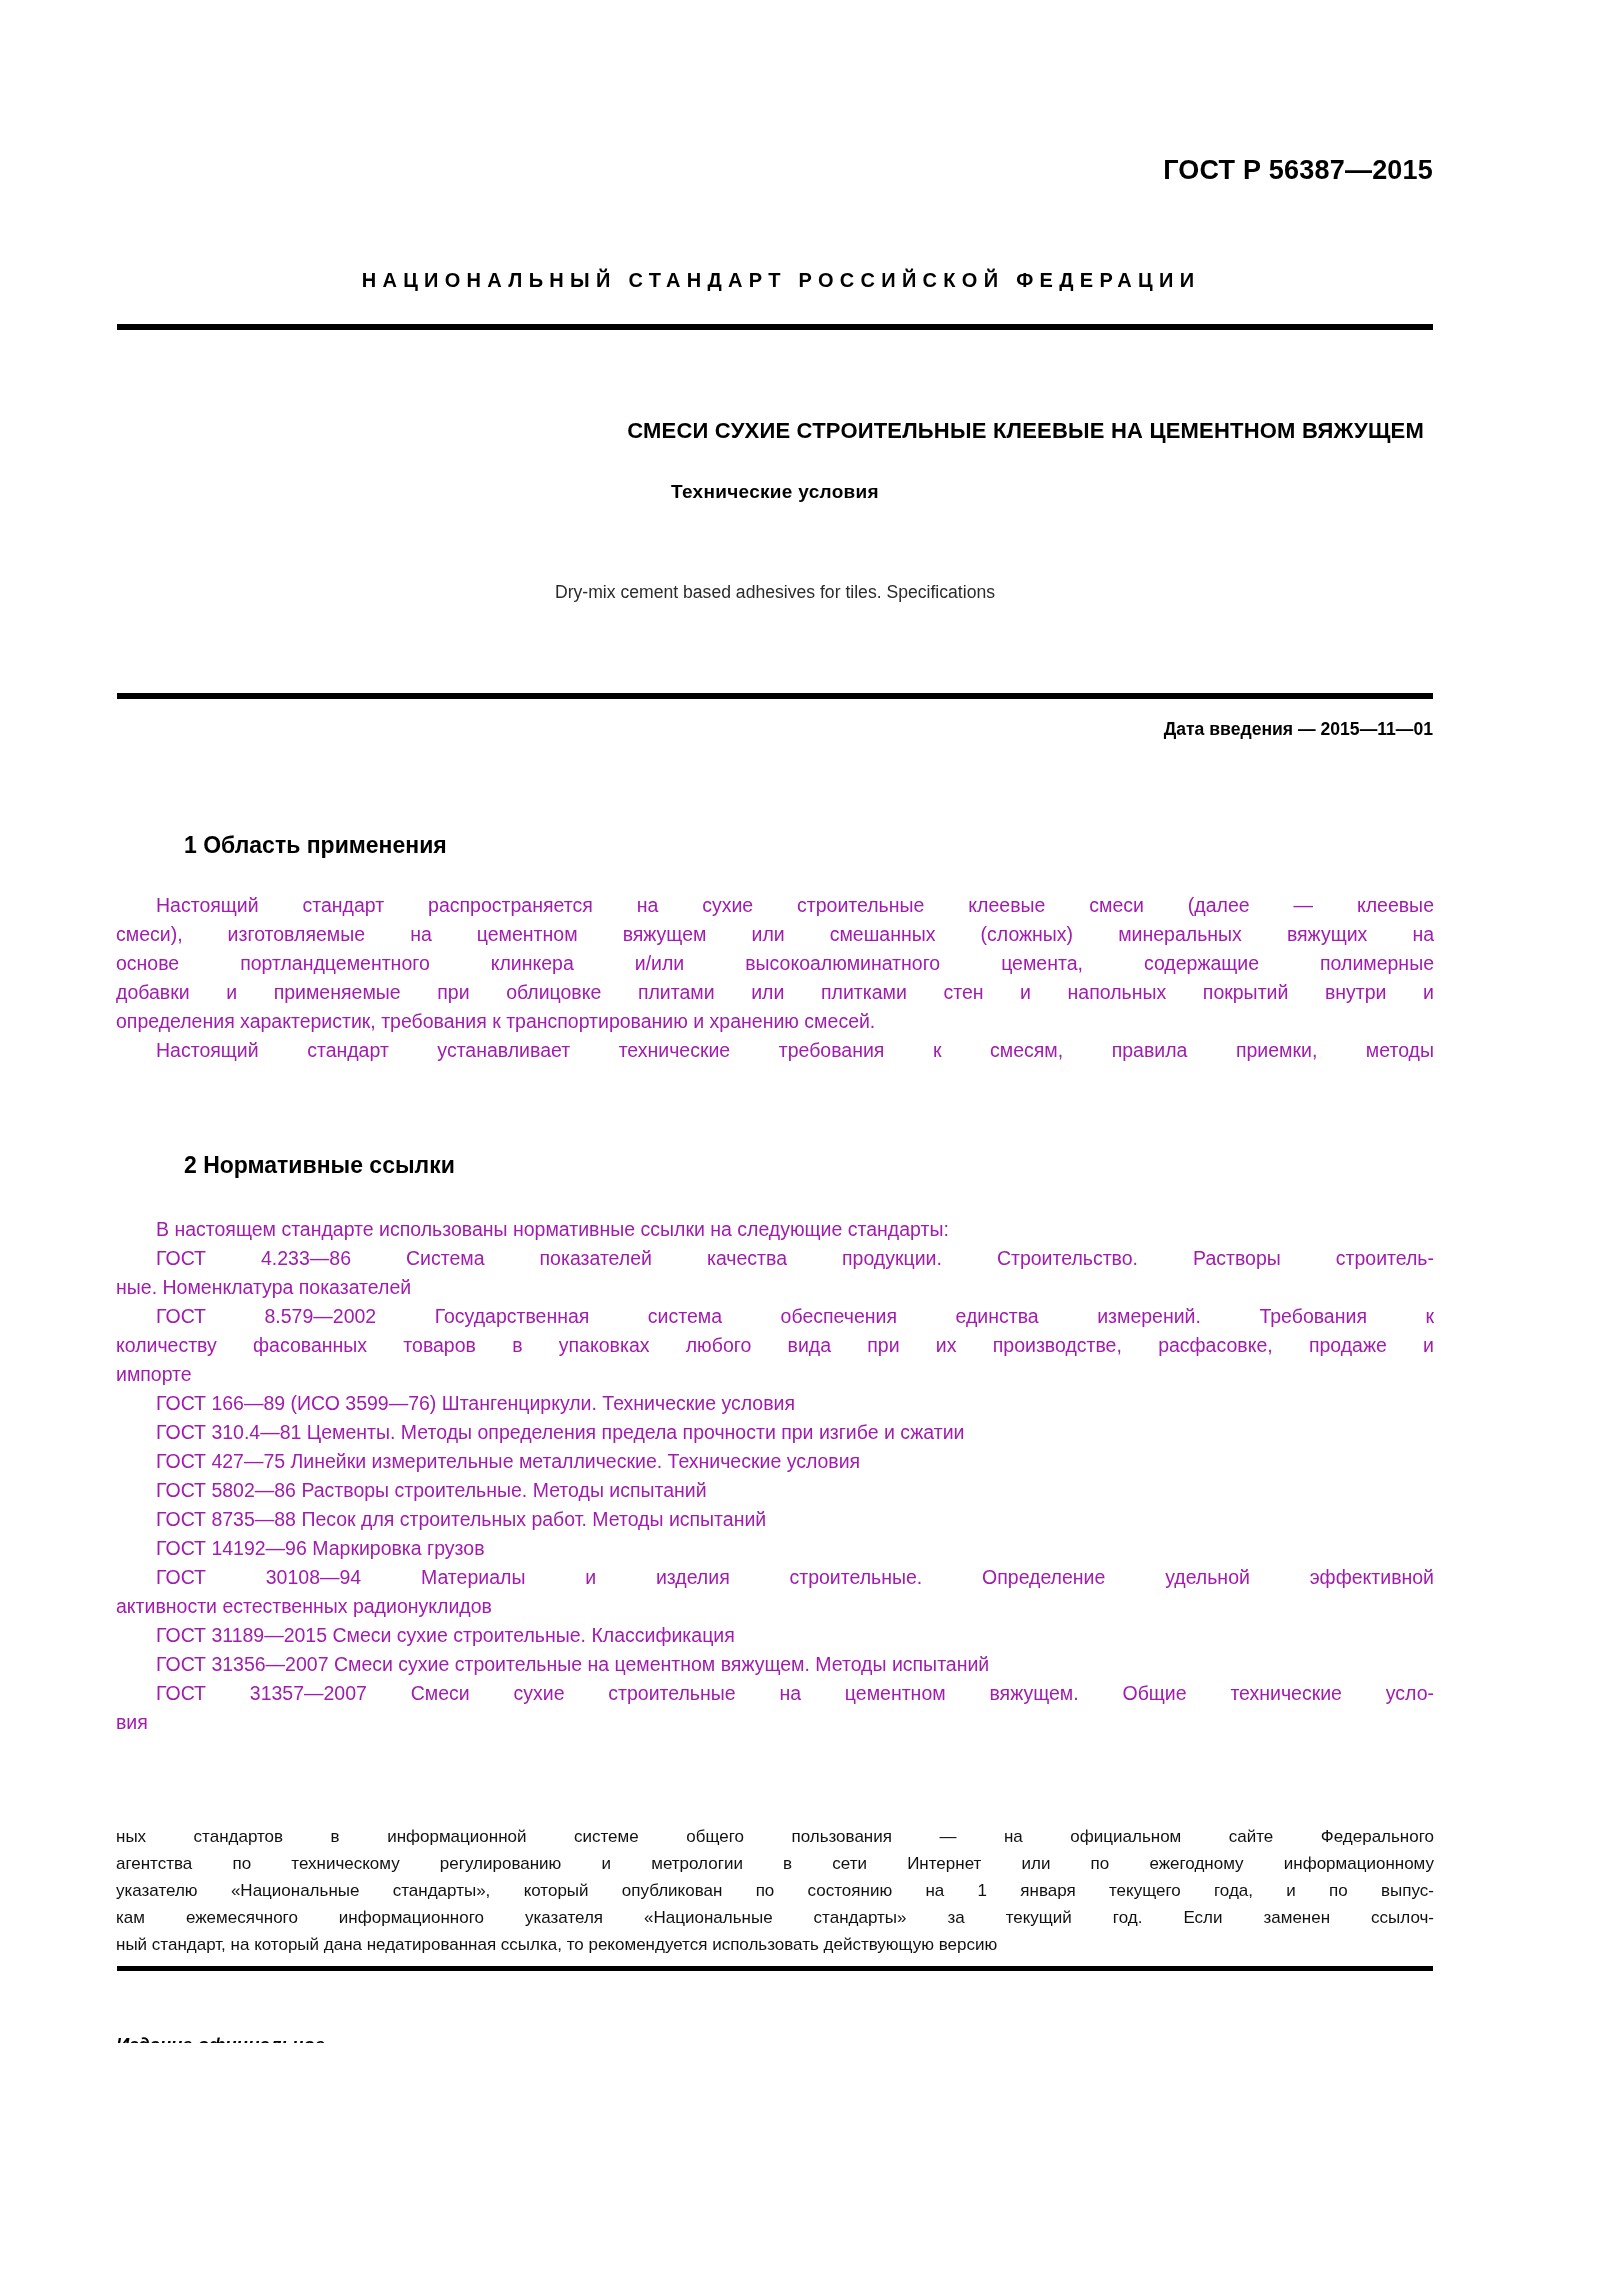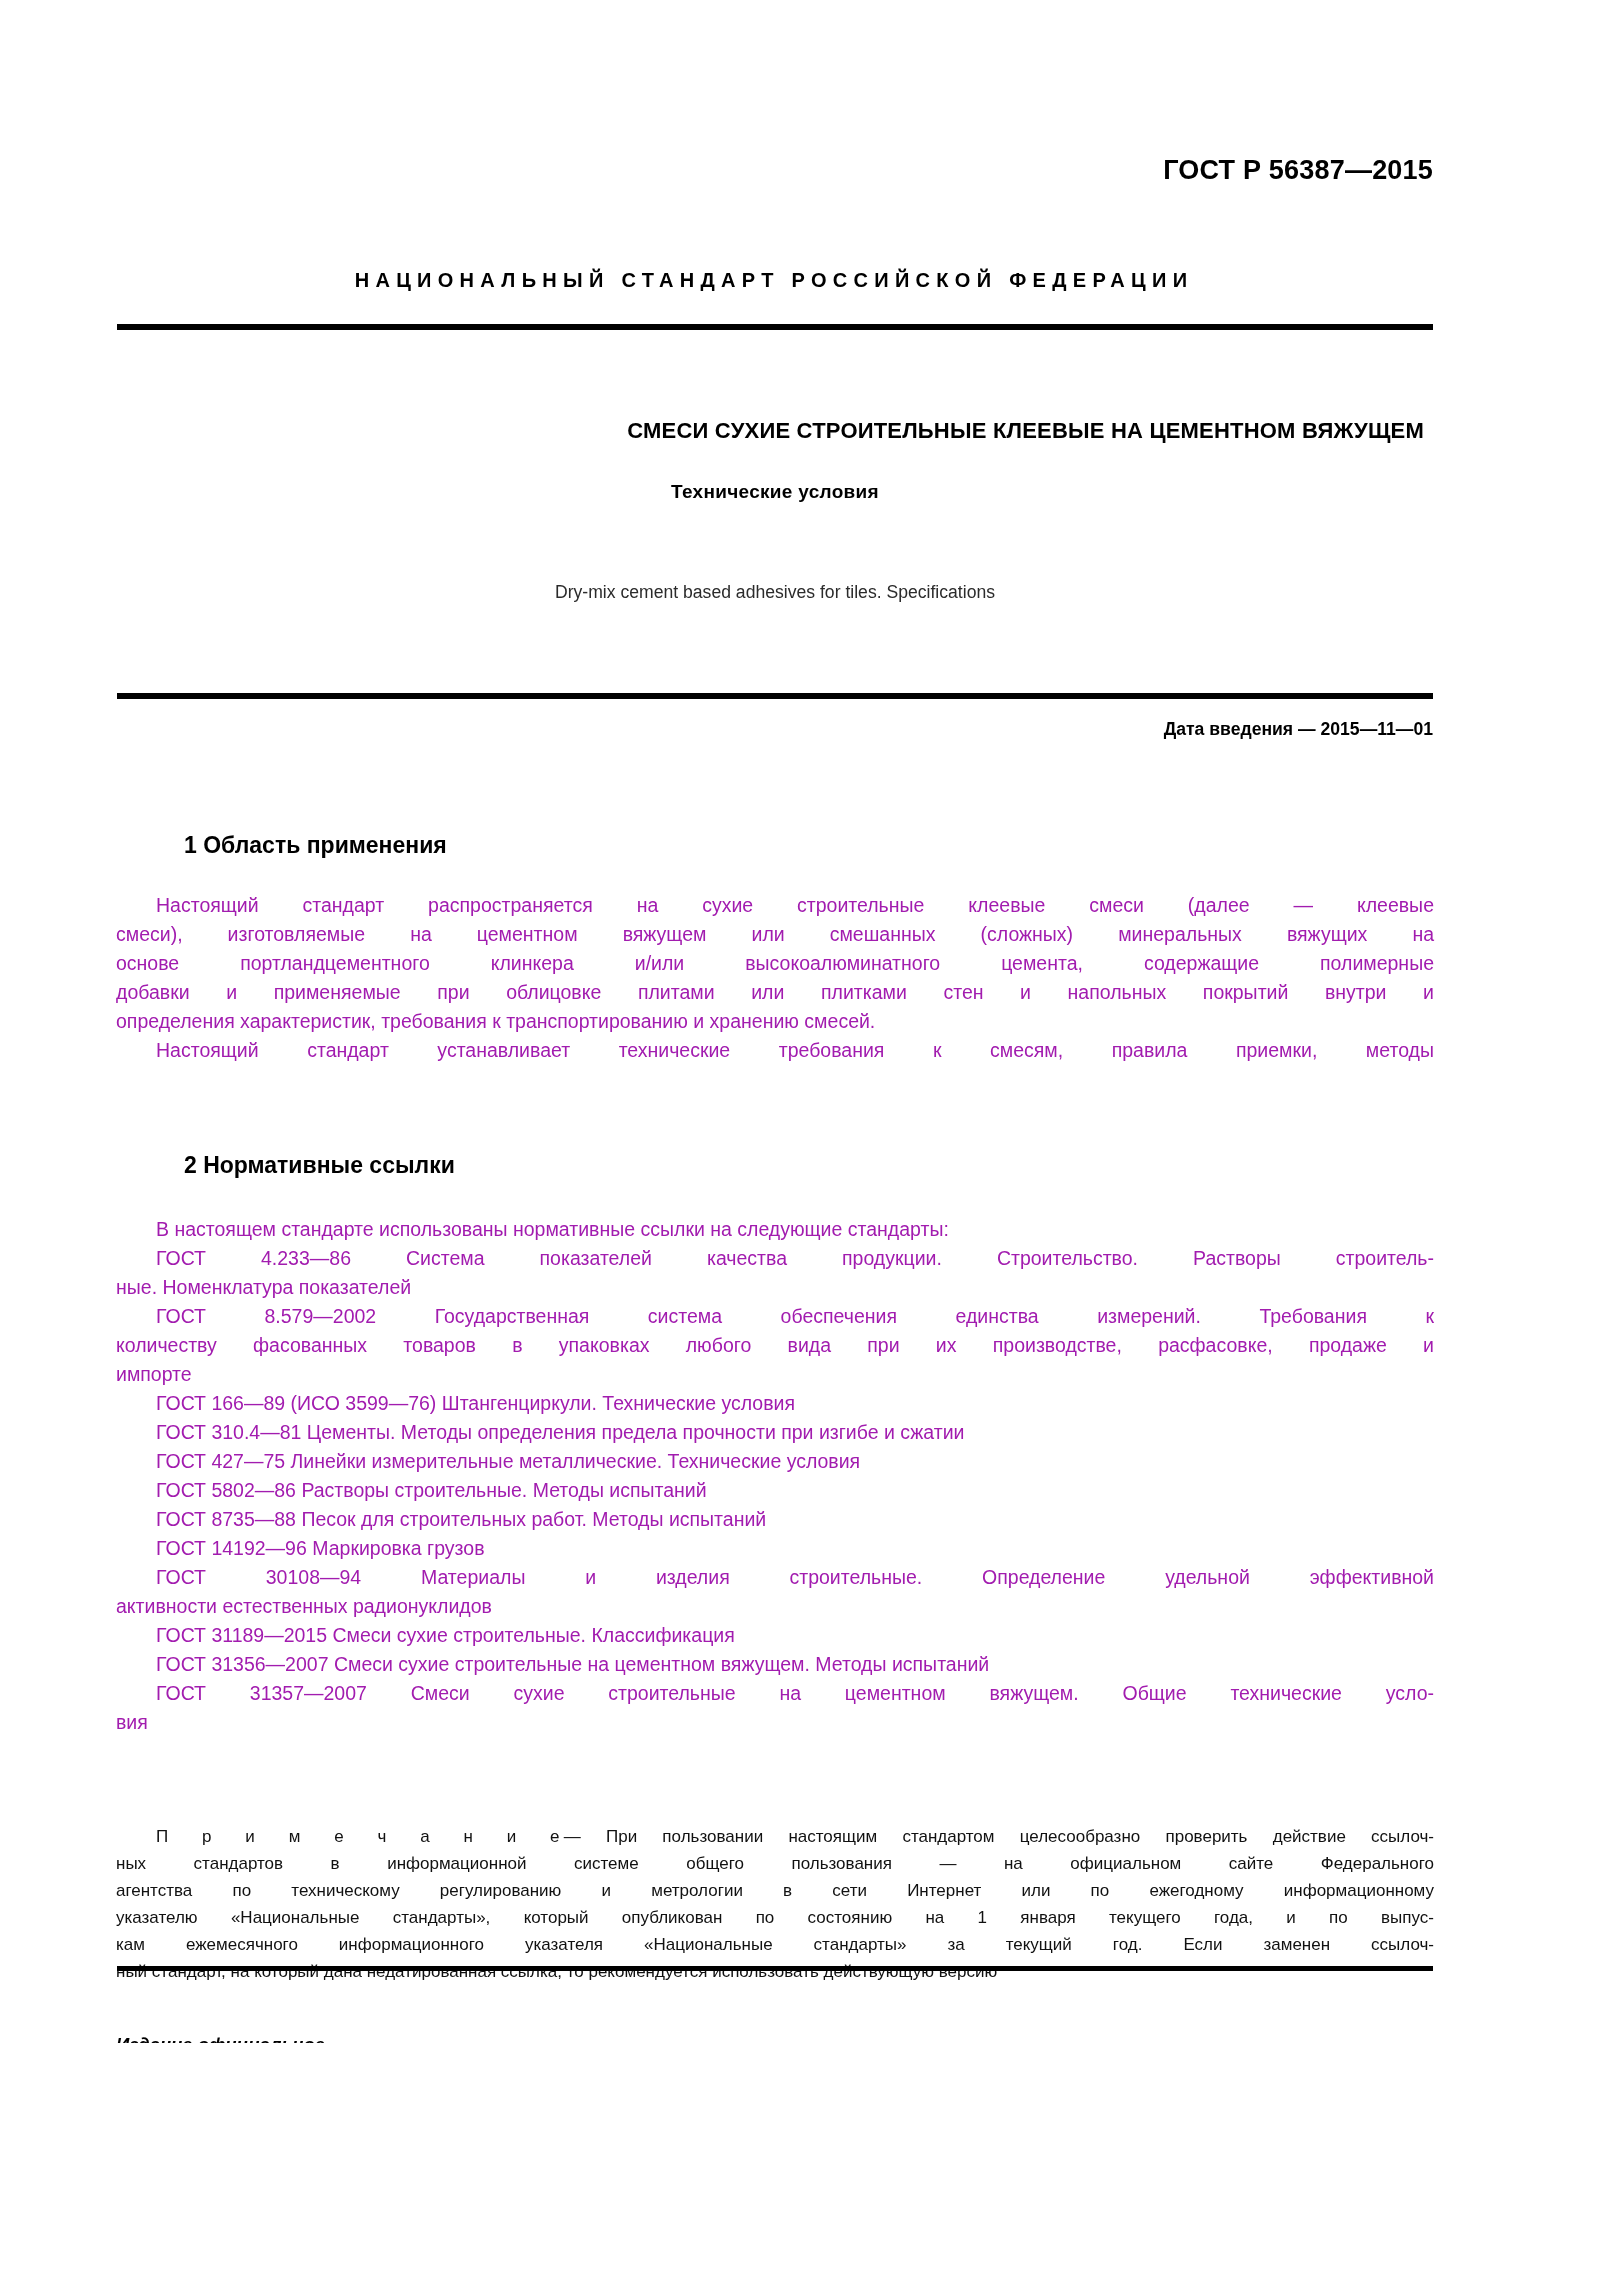--- a/index.html
+++ b/index.html
@@ -28,21 +28,21 @@
     top: 155px;
     right: 190px;
     font-size: 27px;
     font-weight: bold;
     letter-spacing: 0.2px;
     white-space: nowrap;
   }
   .national-standard-line {
     position: absolute;
     top: 269px;
-    left: 116px;
+    left: 123px;
     width: 1316px;
     text-align: center;
     font-size: 20px;
     font-weight: bold;
     letter-spacing: 6.3px;
     white-space: nowrap;
   }
   .rule {
     position: absolute;
     left: 117px;
@@ -261,21 +261,20 @@
     </p>
 
     <p>
       <span class="ln"><span class="ind"></span><span>ГОСТ 31357—2007  Смеси сухие строительные на цементном вяжущем. Общие технические усло-</span></span>
       <span class="ln ln-last">вия</span>
     </p>
 
   </div>
 
   <div class="note-block">
-    <span class="ln"><span class="ind"></span><span class="note-label">П р и м е ч а н и е</span><span>— При пользовании настоящим стандартом целесообразно проверить действие ссылоч-</span></span>
     <span class="ln"><span>ных стандартов в информационной системе общего пользования — на официальном сайте Федерального</span></span>
     <span class="ln"><span>агентства по техническому регулированию и метрологии в сети Интернет или по ежегодному информационному</span></span>
     <span class="ln"><span>указателю «Национальные стандарты», который опубликован по состоянию на 1 января текущего года, и по выпус-</span></span>
     <span class="ln"><span>кам ежемесячного информационного указателя «Национальные стандарты» за текущий год. Если заменен ссылоч-</span></span>
     <span class="ln ln-last">ный стандарт, на который дана недатированная ссылка, то рекомендуется использовать действующую версию</span>
   </div>
 
   <div class="rule rule-bottom"></div>
 
   <div class="edition-note">Издание официальное</div>

